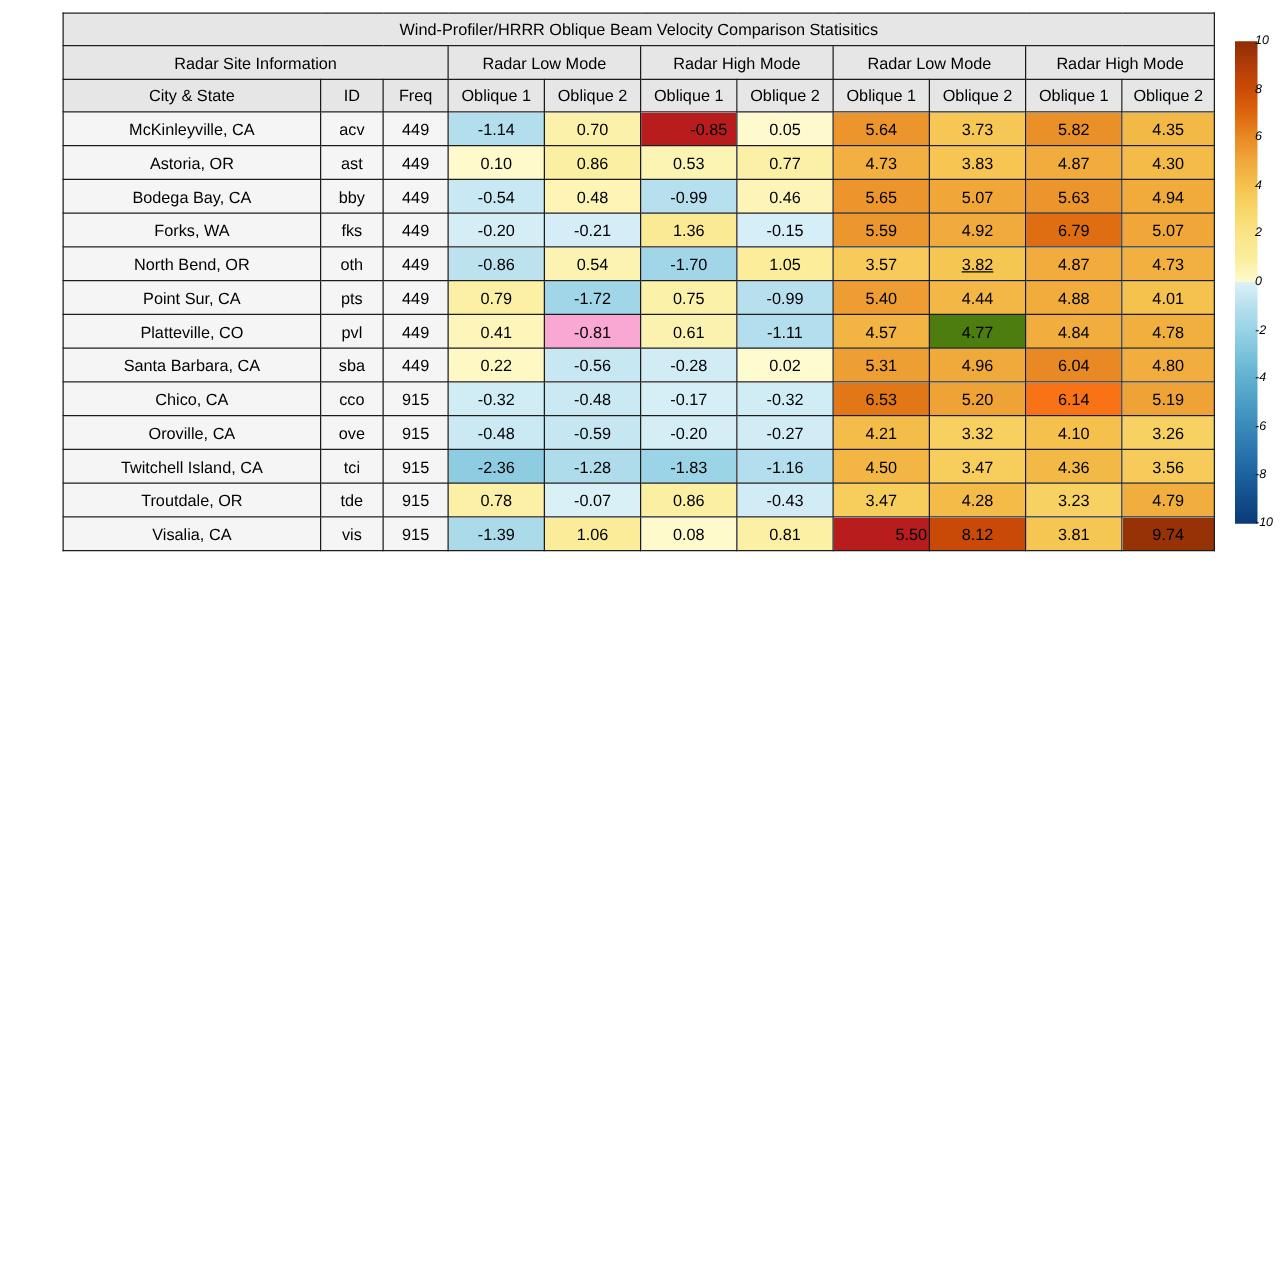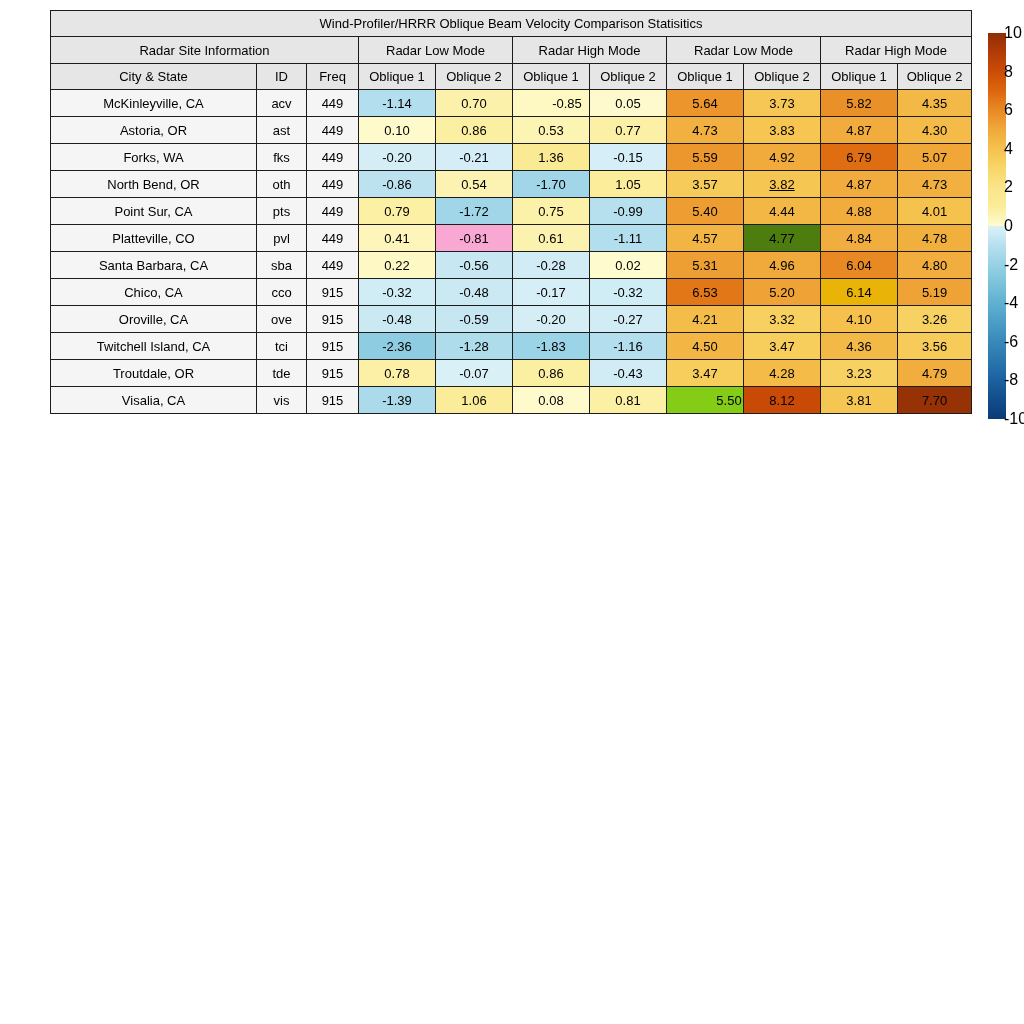--- a/index.html
+++ b/index.html
@@ -9,21 +9,21 @@
   table.stats{position:absolute;left:10px;top:10px;width:921px;border-collapse:collapse;table-layout:fixed;}
   table.stats td{border:1px solid #1c1c1c;text-align:center;vertical-align:middle;
     font-size:13px;line-height:1;padding:0;white-space:nowrap;overflow:hidden;}
   tr.h25 td{height:25px;}
   tr.h26 td{height:26px;}
   td.hdr{background:#e6e6e6;}
   td.lbl{background:#f5f5f5;}
 
   .cbar-wrap{position:absolute;left:948px;top:33px;width:76px;height:386px;}
   .cbar-grad{position:absolute;left:0;top:0;width:18px;height:386px;}
-  .cbar-tick{position:absolute;left:16px;transform:translateY(-50%);font-size:16px;line-height:1;}
+  .cbar-tick{position:absolute;left:16px;transform:translateY(-50%);font-size:10px;line-height:1;font-style:italic;}
   .cbar-unit{position:absolute;left:48px;top:50%;transform:translate(-50%,-50%) rotate(90deg);
     font-size:13px;line-height:1;}
 </style>
 </head>
 <body>
 
 <div class="canvas">
 
   <table class="stats">
     <colgroup>
@@ -62,41 +62,54 @@
           <td class="hdr">Oblique 2</td>
           <td class="hdr">Oblique 1</td>
           <td class="hdr">Oblique 2</td>
         </tr>
         <tr class="h26">
           <td class="lbl">McKinleyville, CA</td>
           <td class="lbl">acv</td>
           <td class="lbl">449</td>
           <td class="val" style="background: rgb(179, 222, 237);">-1.14</td>
           <td class="val" style="background: rgb(252, 241, 170);">0.70</td>
-          <td class="val" style="background: #fef9c3; padding-left: 32px;">-0.85</td>
+          <td class="val" style="background: #b91c1c; padding-left: 32px;">-0.85</td>
           <td class="val" style="background: rgb(254, 250, 205);">0.05</td>
           <td class="val" style="background: rgb(236, 149, 44);">5.64</td>
           <td class="val" style="background: rgb(246, 199, 85);">3.73</td>
           <td class="val" style="background: rgb(234, 144, 40);">5.82</td>
           <td class="val" style="background: rgb(243, 185, 71);">4.35</td>
         </tr>
         <tr class="h26">
           <td class="lbl">Astoria, OR</td>
           <td class="lbl">ast</td>
           <td class="lbl">449</td>
           <td class="val" style="background: rgb(254, 250, 203);">0.10</td>
           <td class="val" style="background: rgb(251, 239, 162);">0.86</td>
           <td class="val" style="background: rgb(252, 244, 179);">0.53</td>
           <td class="val" style="background: rgb(252, 240, 166);">0.77</td>
           <td class="val" style="background: rgb(241, 176, 63);">4.73</td>
           <td class="val" style="background: rgb(246, 197, 82);">3.83</td>
           <td class="val" style="background: rgb(241, 172, 61);">4.87</td>
           <td class="val" style="background: rgb(244, 187, 72);">4.30</td>
         </tr>
         <tr class="h26">
+          <td class="lbl">Bodega Bay, CA</td>
+          <td class="lbl">bby</td>
+          <td class="lbl">449</td>
+          <td class="val" style="background: rgb(200, 232, 243);">-0.54</td>
+          <td class="val" style="background: rgb(253, 244, 182);">0.48</td>
+          <td class="val" style="background: rgb(183, 224, 238);">-0.99</td>
+          <td class="val" style="background: rgb(253, 245, 183);">0.46</td>
+          <td class="val" style="background: rgb(235, 149, 44);">5.65</td>
+          <td class="val" style="background: rgb(240, 167, 56);">5.07</td>
+          <td class="val" style="background: rgb(236, 149, 44);">5.63</td>
+          <td class="val" style="background: rgb(240, 171, 59);">4.94</td>
+        </tr>
+        <tr class="h26">
           <td class="lbl">Forks, WA</td>
           <td class="lbl">fks</td>
           <td class="lbl">449</td>
           <td class="val" style="background: rgb(213, 238, 246);">-0.20</td>
           <td class="val" style="background: rgb(212, 237, 246);">-0.21</td>
           <td class="val" style="background: rgb(251, 234, 148);">1.36</td>
           <td class="val" style="background: rgb(214, 238, 247);">-0.15</td>
           <td class="val" style="background: rgb(236, 151, 45);">5.59</td>
           <td class="val" style="background: rgb(240, 171, 60);">4.92</td>
           <td class="val" style="background: rgb(223, 110, 19);">6.79</td>
@@ -157,21 +170,21 @@
         <tr class="h26">
           <td class="lbl">Chico, CA</td>
           <td class="lbl">cco</td>
           <td class="lbl">915</td>
           <td class="val" style="background: rgb(208, 236, 245);">-0.32</td>
           <td class="val" style="background: rgb(202, 233, 243);">-0.48</td>
           <td class="val" style="background: rgb(214, 238, 246);">-0.17</td>
           <td class="val" style="background: rgb(208, 236, 245);">-0.32</td>
           <td class="val" style="background: rgb(226, 119, 24);">6.53</td>
           <td class="val" style="background: rgb(239, 163, 54);">5.20</td>
-          <td class="val" style="background: #eab308;">6.14</td>
+          <td class="val" style="background: #f97316;">6.14</td>
           <td class="val" style="background: rgb(239, 163, 54);">5.19</td>
         </tr>
         <tr class="h26">
           <td class="lbl">Oroville, CA</td>
           <td class="lbl">ove</td>
           <td class="lbl">915</td>
           <td class="val" style="background: rgb(202, 233, 243);">-0.48</td>
           <td class="val" style="background: rgb(198, 231, 242);">-0.59</td>
           <td class="val" style="background: rgb(213, 238, 246);">-0.20</td>
           <td class="val" style="background: rgb(210, 236, 245);">-0.27</td>
@@ -207,24 +220,24 @@
           <td class="val" style="background: rgb(241, 174, 62);">4.79</td>
         </tr>
         <tr class="h26">
           <td class="lbl">Visalia, CA</td>
           <td class="lbl">vis</td>
           <td class="lbl">915</td>
           <td class="val" style="background: rgb(171, 219, 234);">-1.39</td>
           <td class="val" style="background: rgb(251, 236, 153);">1.06</td>
           <td class="val" style="background: rgb(254, 250, 204);">0.08</td>
           <td class="val" style="background: rgb(252, 240, 164);">0.81</td>
-          <td class="val" style="background: #84cc16; padding-left: 48px;">5.50</td>
+          <td class="val" style="background: #b91c1c; padding-left: 48px;">5.50</td>
           <td class="val" style="background: rgb(201, 74, 6);">8.12</td>
           <td class="val" style="background: rgb(246, 198, 83);">3.81</td>
-          <td class="val" style="background: rgb(151, 49, 6);">7.70</td>
+          <td class="val" style="background: rgb(151, 49, 6);">9.74</td>
         </tr>
       </tbody>
   </table>
 
   <div class="cbar-wrap">
     <div id="cbar" class="cbar-grad" style="background-image: linear-gradient(rgb(142, 46, 5) 0%, rgb(178, 59, 8) 5%, rgb(204, 76, 6) 10%, rgb(220, 102, 14) 15%, rgb(233, 138, 36) 20%, rgb(240, 169, 58) 25%, rgb(245, 194, 78) 30%, rgb(248, 214, 104) 35%, rgb(250, 228, 137) 40%, rgb(251, 237, 154) 45%, rgb(254, 251, 208) 50%, rgb(220, 241, 248) 50%, rgb(183, 224, 238) 55%, rgb(151, 210, 229) 60%, rgb(122, 194, 218) 65%, rgb(96, 176, 208) 70%, rgb(75, 157, 197) 75%, rgb(57, 137, 185) 80%, rgb(42, 117, 173) 85%, rgb(28, 97, 159) 90%, rgb(18, 77, 139) 95%, rgb(10, 58, 119) 100%);"></div>
     <div id="cbar-ticks">
         <div class="cbar-tick" style="top: 0px;">10</div>
         <div class="cbar-tick" style="top: 38.6px;">8</div>
         <div class="cbar-tick" style="top: 77.2px;">6</div>

